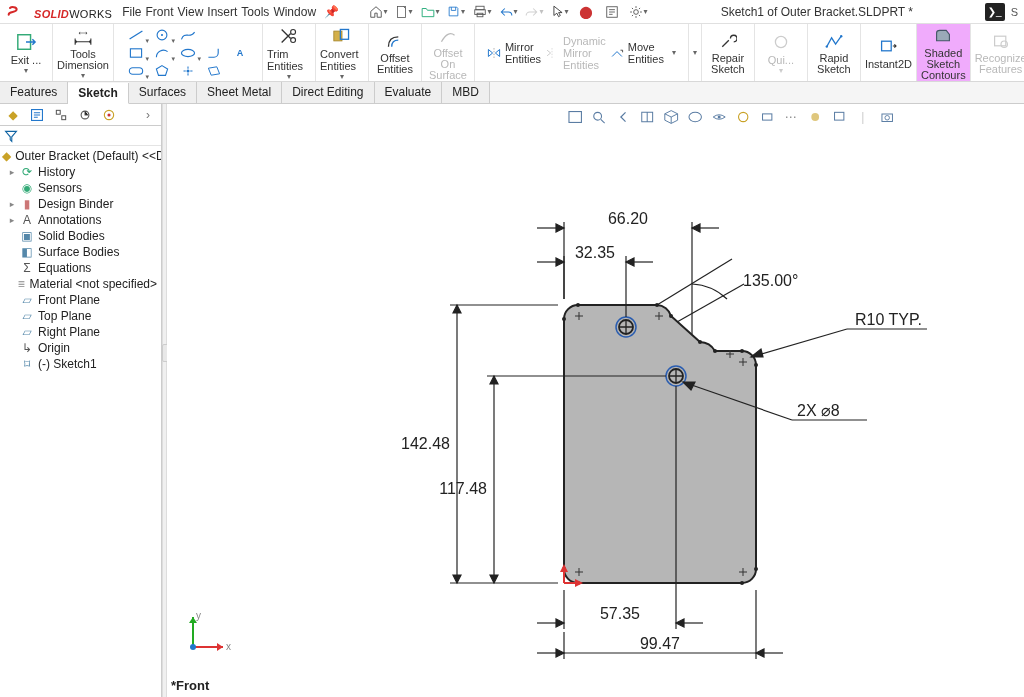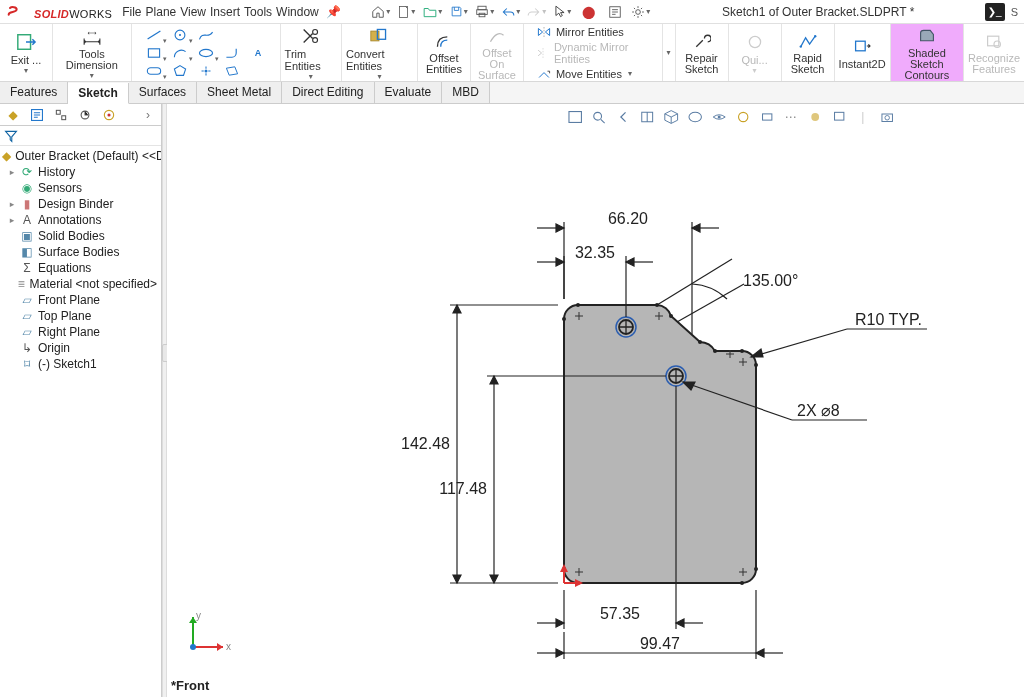--- a/index.html
+++ b/index.html
@@ -24,21 +24,21 @@
   .ribbon { height: 58px; border-bottom:1px solid #d8d8d8; display:flex; align-items:stretch; }
   .rgroup { border-right:1px solid #e4e4e4; display:flex; flex-direction:column; justify-content:center; align-items:center; padding:2px 6px; }
   .rgroup.small { padding:2px 4px; }
   .rbtn { display:flex; flex-direction:column; align-items:center; justify-content:center; gap:1px; font-size:11px; color:#333; min-width:44px; }
   .rbtn .ico { width:24px; height:22px; display:flex; align-items:center; justify-content:center; }
   .rbtn.disabled { color:#b8b8b8; }
   .rbtn.double .lbl { text-align:center; line-height:11px; }
   .sketch-tools { display:grid; grid-template-columns: repeat(5, 20px); grid-template-rows: repeat(3, 16px); gap:2px 6px; padding:3px 6px; align-content:center;}
   .sketch-tools .t { width:20px; height:16px; display:flex; align-items:center; justify-content:center; position:relative; color:#1164a3;}
   .sketch-tools .t .dd { position:absolute; right:-3px; bottom:-2px; font-size:7px; color:#666;}
-  .mirror-group { display:flex; flex-direction:column; gap:2px; padding:3px 6px; font-size:11px;justify-content:space-between; }
+  .mirror-group { display:flex; flex-direction:row; gap:2px; padding:3px 6px; font-size:11px;justify-content:space-between; }
   .mirror-group .row { display:flex; align-items:center; gap:4px; color:#333;}
   .mirror-group .row.disabled { color:#b8b8b8; }
   .mirror-group .ico { width:16px; height:14px; display:flex; align-items:center; justify-content:center; }
   .rgroup.active { background:#f0abfc; }
   .rgroup .dd-row { font-size:8px; color:#666; }
   
   .cmdtabs { height: 22px; display:flex; border-bottom:1px solid #ccc; background:#f5f5f5; }
   .cmdtabs .tab { padding:3px 10px; font-size:12px; border-right:1px solid #ccc; background:#efefef; }
   .cmdtabs .tab.active { background:#fff; border-bottom:1px solid #fff; position:relative; top:1px; font-weight:600;}
   
@@ -70,21 +70,21 @@
 
 <div class="titlebar">
   <div class="sw-logo">
     <svg viewBox="0 0 24 24">
         <path d="M4 16 C4 10 16 14 16 8 C16 4 8 4 6 6" stroke="#d62828" stroke-width="3" fill="none" stroke-linecap="round"></path>
       </svg>
     <span class="sw-brand"><span class="bold" style="color:#d62828">SOLID</span><span>WORKS</span></span>
   </div>
   <div class="menubar">
     <span>File</span>
-    <span>Plane</span>
+    <span>Front</span>
     <span>View</span>
     <span>Insert</span>
     <span>Tools</span>
     <span>Window</span>
     <span class="pin">📌</span>
   </div>
   <div class="quick-icons">
     <div class="qi">
         <svg width="14" height="14" viewBox="0 0 24 24">
           <path d="M3 11 L12 3 L21 11 V21 H14 V14 H10 V21 H3 Z" fill="none" stroke="#555" stroke-width="1.6"></path>

